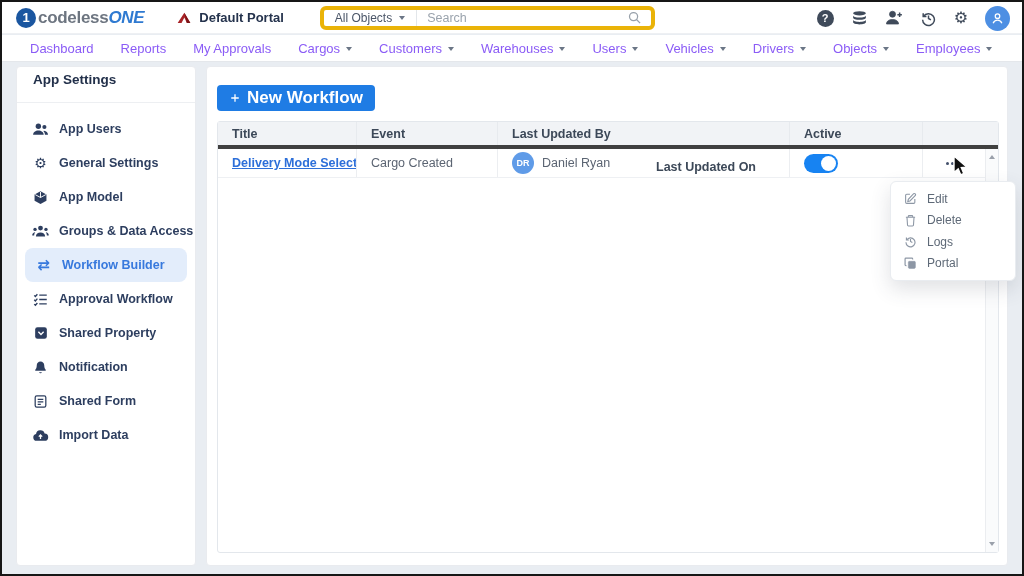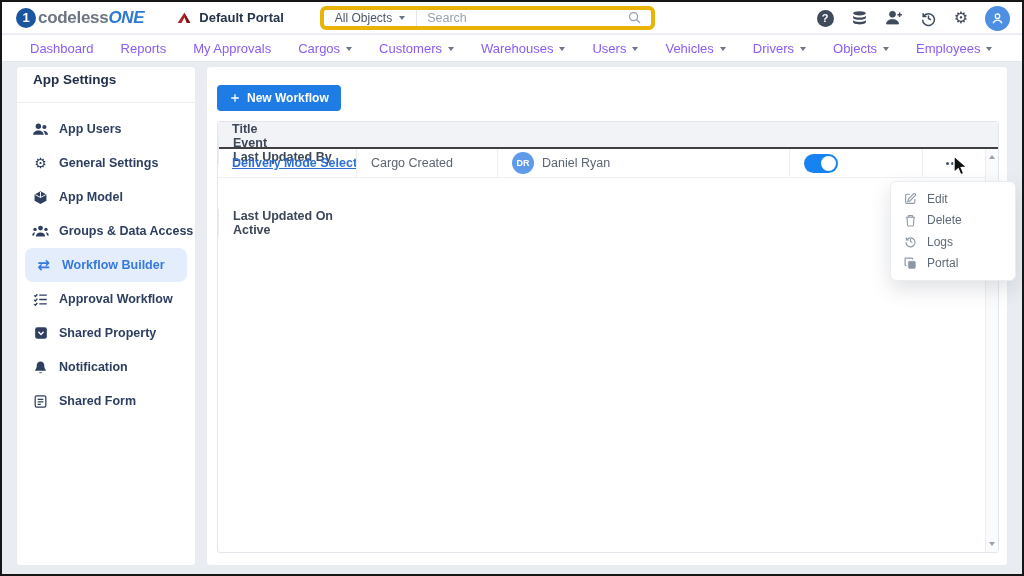--- a/index.html
+++ b/index.html
@@ -53,25 +53,25 @@
   .sb-item.active { margin:0 8px; padding-left:10px; background:#e3edfb; border-radius:8px; }
   .sb-item.active, .sb-item.active .sb-ico { color:#3779dd; }
   .swap-glyph { font-size:15px; line-height:1; font-family:"DejaVu Sans",sans-serif; font-weight:bold; }
   .gear-sb { font-size:14px; line-height:1; font-family:"DejaVu Sans",sans-serif; }
 
   
   .main { position:absolute; left:204px; top:64px; width:802px; height:500px; background:#fff;
           border:1px solid #e9ebef; border-radius:4px; }
   .btn-new { position:absolute; left:10px; top:18px; height:26px; display:flex; align-items:center;
              gap:6px; padding:0 12px; background:#1f7ce4; color:#fff; border:none; border-radius:4px;
-             font-size:12px; font-weight:bold; font-family:"Liberation Sans",sans-serif; cursor:pointer; }
+             font-size:17px; font-weight:bold; font-family:"Liberation Sans",sans-serif; cursor:pointer; }
 
   .table-box { position:absolute; left:10px; top:54px; width:782px; height:432px;
                border:1px solid #e3e7ec; border-radius:3px; background:#fff; }
-  .thead { display:flex; height:27px; background:#f1f3f6; border-bottom:2px solid #404040;flex-direction:column; }
+  .thead { display:flex; height:27px; background:#f1f3f6; border-bottom:4px solid #404040; }
   .th { display:flex; align-items:center; padding-left:14px; font-size:12.5px; font-weight:bold;
         color:#3c4858; border-left:1px solid #e7eaee; }
   .th:first-child { border-left:none; }
   .trow { display:flex; height:29px; border-bottom:1px solid #eef0f3; background:#fff; }
   .td { display:flex; align-items:center; padding-left:14px; font-size:12.5px; color:#5b6472;
         border-left:1px solid #eceef1; overflow:hidden; white-space:nowrap; }
   .td:first-child { border-left:none; }
   .c0{width:138px;} .c1{width:141px;} .c2{width:144px;} .c3{width:148px;margin-top:45px;} .c4{width:133px;} .c5{flex:1;}
   .row-link { color:#2d6fd9; font-weight:bold; text-decoration:underline; font-size:12.5px; }
   .avatar-sm { width:22px; height:22px; border-radius:50%; background:#5f9be8; color:#fff;
@@ -354,20 +354,28 @@
           </span>
         <span>Notification</span>
       </div>
       <div class="sb-item">
         <span class="sb-ico">
             <svg class="ic" width="15" height="15" stroke="currentColor">
               <use href="#i-form"></use>
             </svg>
           </span>
         <span>Shared Form</span>
+      </div>
+      <div class="sb-item">
+        <span class="sb-ico">
+            <svg class="ic" width="17" height="17" fill="currentColor">
+              <use href="#i-cloud"></use>
+            </svg>
+          </span>
+        <span>Import Data</span>
       </div>
     </div>
   </div>
 
   <div class="main">
     <button class="btn-new">
       <svg class="ic" width="12" height="12" stroke="#fff">
           <use href="#i-plus"></use>
         </svg>
       <span>New Workflow</span>

